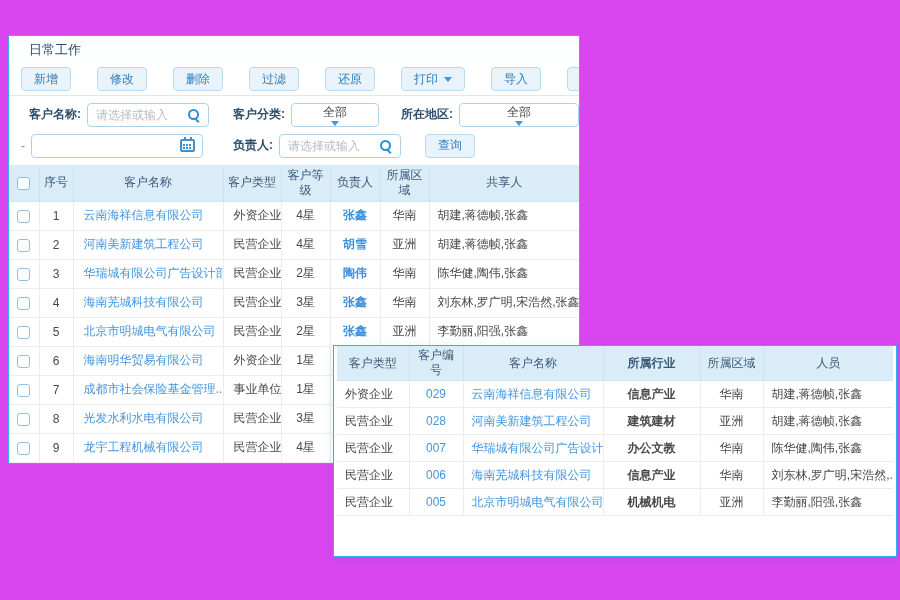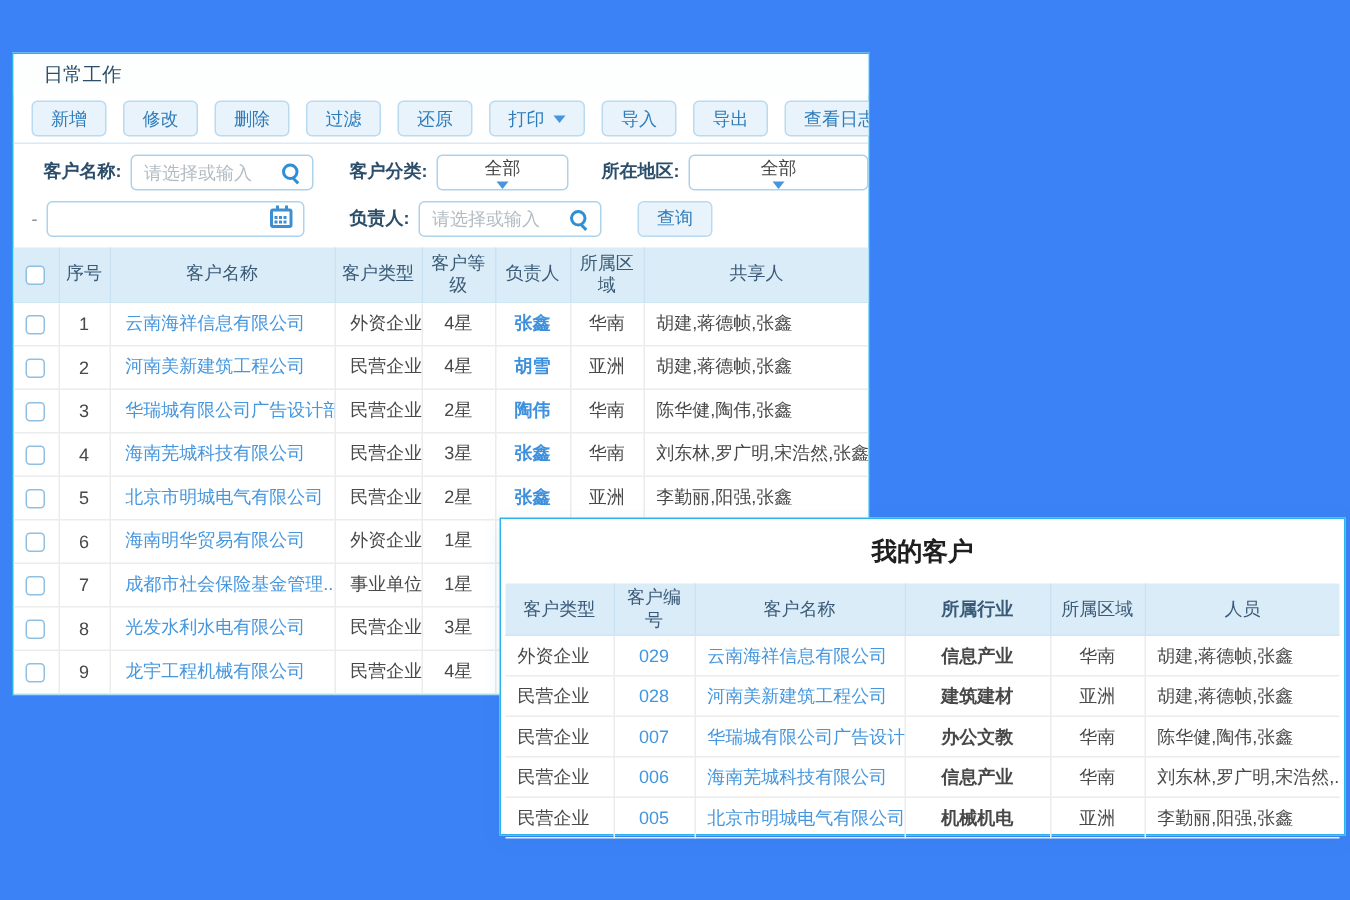--- a/index.html
+++ b/index.html
@@ -1,31 +1,31 @@
 <!DOCTYPE html>
 <html><head>
 <meta charset="utf-8">
 <style>
   * { margin:0; padding:0; box-sizing:border-box; }
   html,body { width:900px; height:600px; background:#ffffff; overflow:hidden;
     font-family:"Liberation Sans","DejaVu Sans",sans-serif; font-size:12px; color:#484848; }
-  .stage { position:relative; width:900px; height:600px; background:#3b82f6; }
+  .stage { position:relative; width:900px; height:600px; background:#d946ef; }
 
   
   .main-panel { position:absolute; left:8px; top:35px; width:572px; height:429px;
     background:#fff; border:1px solid #2ab4ea; overflow:hidden; z-index:1; }
 
   .tabbar { display:flex; align-items:stretch; height:27px; padding-left:6px; background:#fdfefe; }
   .tab { position:relative; display:flex; align-items:center; padding:0 14px; cursor:pointer;
     color:#2c4e6a; font-size:13px; }
   .tab.active { font-weight:bold; color:#203e58; }
   .tab.active .underline { position:absolute; left:2px; right:2px; bottom:0; height:3px; background:#62a4d6; }
   .tab .close { margin-left:4px; margin-top:-8px; color:#8fa9bd; font-size:12px; line-height:1; }
 
-  .toolbar { display:flex; align-items:flex-start; gap:11px; padding:4px 0 4px 12px; height:33px;
+  .toolbar { display:flex; align-items:flex-start; gap:26px; padding:4px 0 4px 12px; height:33px;
     border-bottom:1px solid #d7eaf7; }
   .btn { display:inline-flex; align-items:center; gap:6px; height:24px; padding:0 12px;
     background:#e9f3fb; border:1px solid #b9daf0; border-radius:4px; color:#2f7cba;
     font-size:12px; cursor:pointer; white-space:nowrap; }
   .caret-down { width:0; height:0; border-left:4px solid transparent; border-right:4px solid transparent;
     border-top:5px solid #4596de; }
 
   .filters { padding-top:3px; }
   .frow { display:flex; align-items:center; height:31px; }
   .frow1 { padding-left:20px; }
@@ -278,21 +278,20 @@
             <td class="c-level">4星</td>
             <td class="c-owner"></td>
             <td class="c-region"></td>
             <td class="c-shared"></td>
           </tr>
         </tbody>
     </table>
   </div>
 
   <div class="overlay-panel">
-    <div class="overlay-title">我的客户</div>
     <table class="overlay-table">
       <thead>
           <tr id="ov-thead">
             <th class="c-type">客户类型</th>
             <th class="c-code">客户编号</th>
             <th class="c-name">客户名称</th>
             <th class="c-industry">所属行业</th>
             <th class="c-region">所属区域</th>
             <th class="c-people">人员</th>
           </tr>

